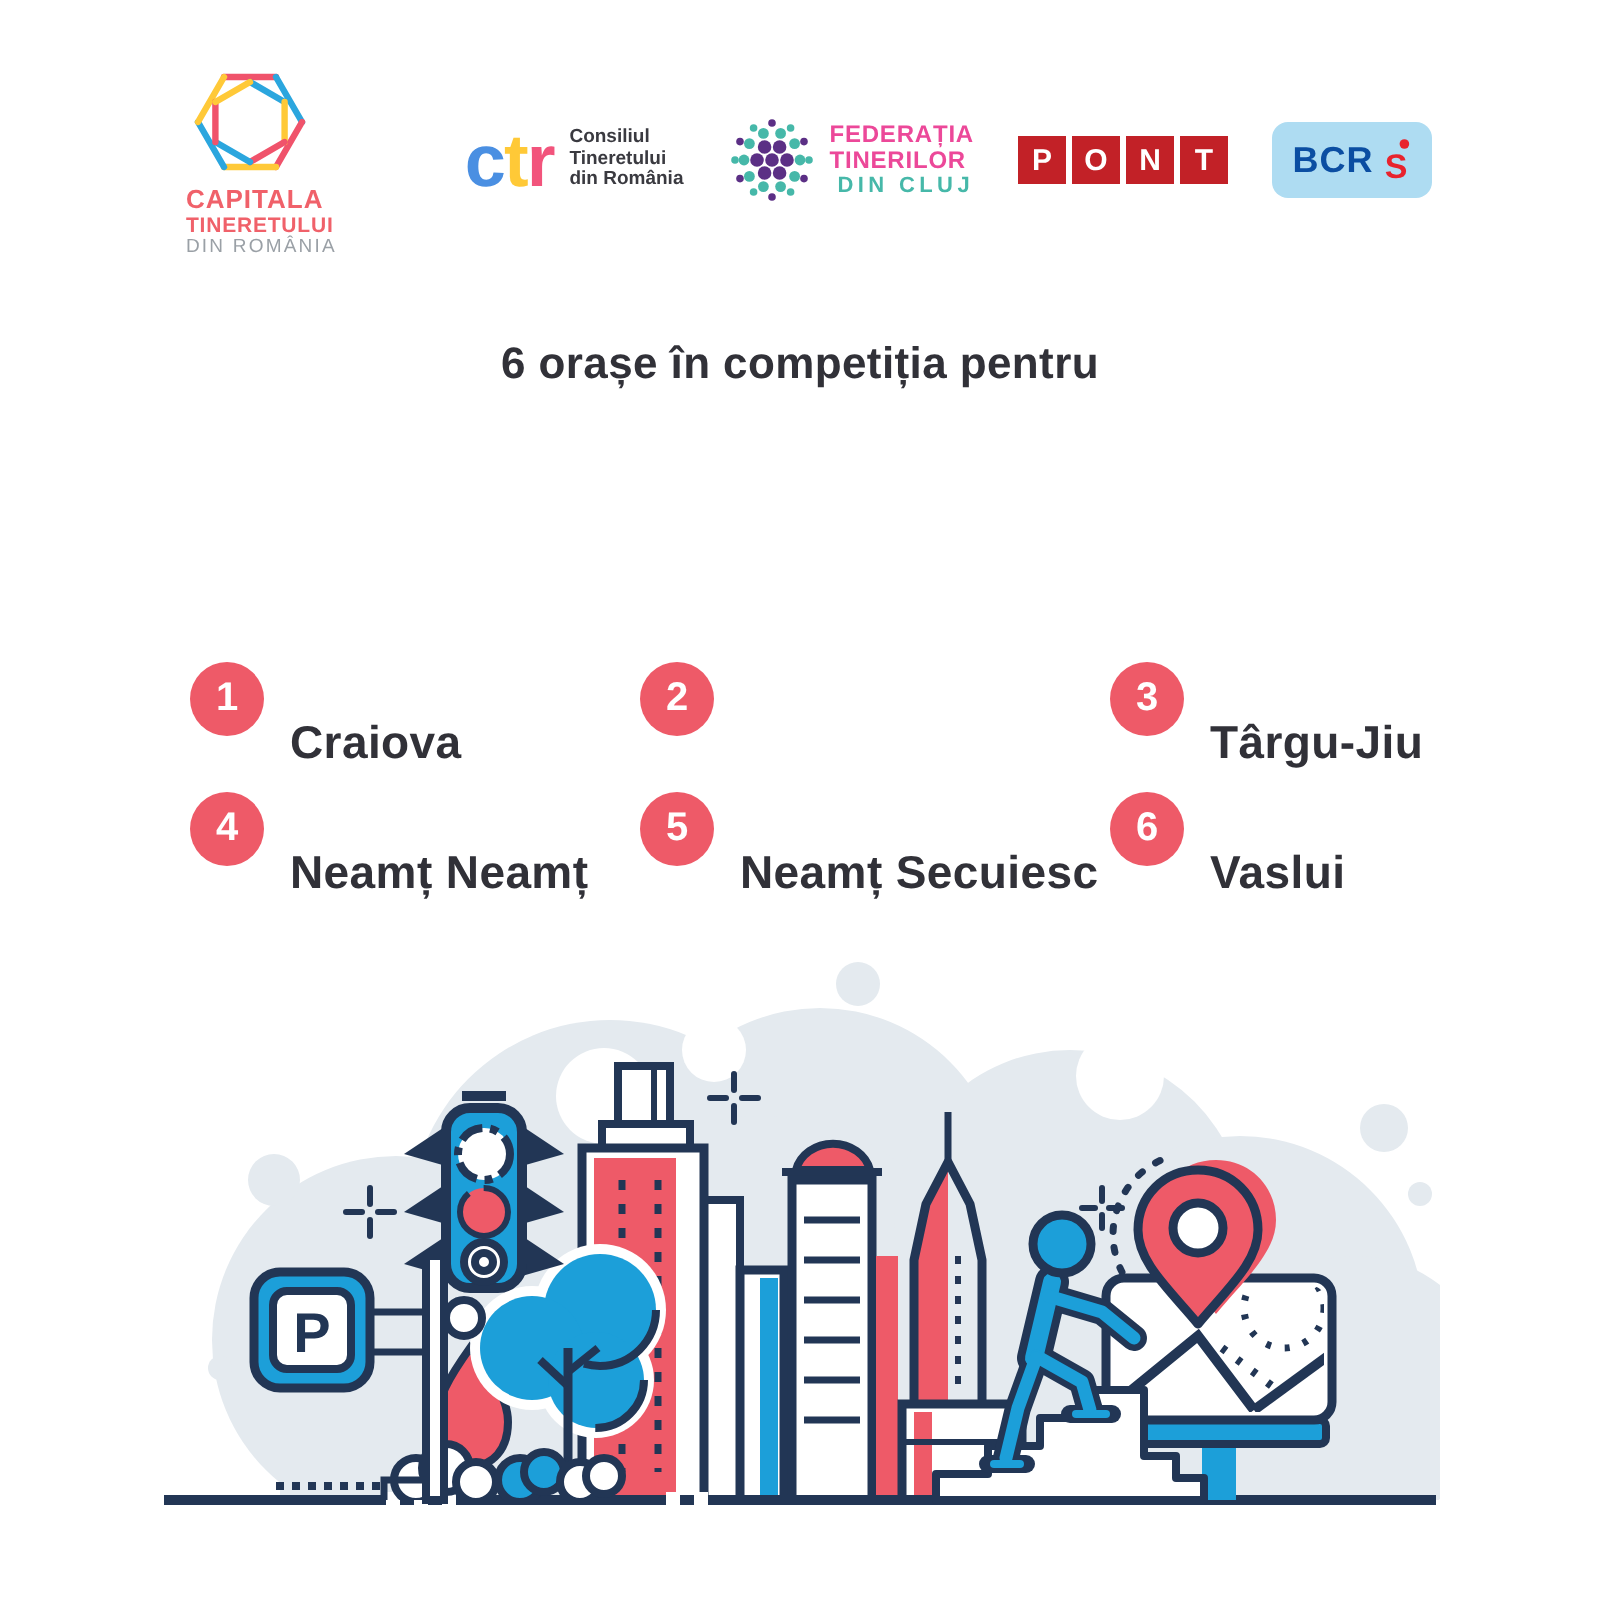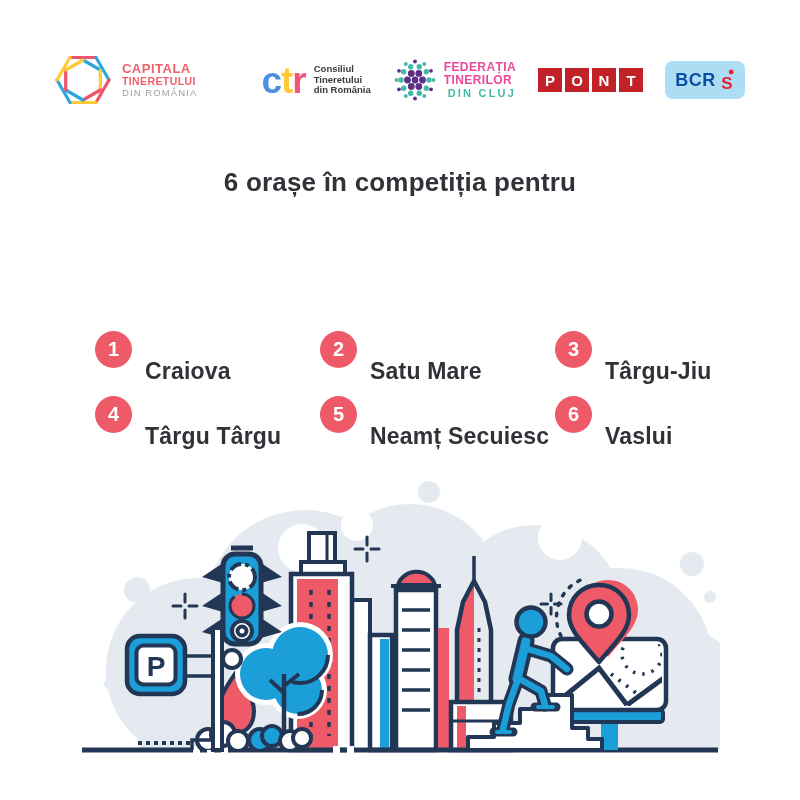--- a/index.html
+++ b/index.html
@@ -3,21 +3,21 @@
 <meta charset="utf-8">
 <style>
   html,body{margin:0;padding:0;background:#fff;}
   .canvas{position:relative;width:800px;height:800px;background:#ffffff;overflow:hidden;
           font-family:"Liberation Sans",sans-serif;}
 
   
   .logo-bar{position:absolute;top:44px;left:0;right:0;height:72px;
             display:flex;align-items:center;justify-content:center;gap:22px;}
   .logo{display:flex;align-items:center;}
-  .cap-logo{margin-right:42px;}
+  .cap-logo{margin-right:42px;flex-direction:column;}
   .cap-text{margin-left:9px;line-height:1.12;}
   .cap-l1{font-size:13px;font-weight:bold;color:#F0616A;letter-spacing:.5px;}
   .cap-l2{font-size:10.5px;font-weight:bold;color:#F0616A;letter-spacing:.4px;}
   .cap-l3{font-size:9.5px;color:#9AA0A6;letter-spacing:1.1px;}
 
   .ctr-word{font-size:37px;font-weight:bold;letter-spacing:-1px;line-height:1;}
   .ctr-c{color:#4A8FE2;} .ctr-t{color:#FFC937;} .ctr-r{color:#F2547C;}
   .ctr-text{margin-left:8px;line-height:1.15;font-size:9.5px;font-weight:bold;color:#3A3A40;}
 
   .fed-text{margin-left:7px;line-height:1.1;}
@@ -27,21 +27,21 @@
   .pont{display:flex;gap:3px;}
   .pont-sq{width:24px;height:24px;background:#C22127;color:#fff;display:flex;
            align-items:center;justify-content:center;font-size:15px;font-weight:bold;}
 
   .bcr{width:80px;height:38px;background:#AEDCF2;border-radius:8px;
        display:flex;align-items:center;justify-content:center;gap:4px;}
   .bcr-word{font-size:18px;font-weight:bold;color:#0B4EA2;letter-spacing:.5px;text-align:center;}
 
   
   .headline{position:absolute;top:164px;left:0;right:0;text-align:center;
-            font-weight:bold;font-size:26px;line-height:36px;color:#313138;letter-spacing:.2px;}
+            font-weight:bold;font-size:22px;line-height:36px;color:#313138;letter-spacing:.2px;}
 
   
   .cities{position:absolute;top:329px;left:95px;width:660px;}
   .city-row{display:flex;height:40px;margin-bottom:25px;align-items:center;}
   .city{display:flex;align-items:center;}
   .city.c1{width:225px;} .city.c2{width:235px;} .city.c3{flex:1;}
   .badge{width:37px;height:37px;border-radius:50%;background:#EE5A68;flex:0 0 37px;
          display:flex;align-items:center;justify-content:center;
          color:#fff;font-size:20px;font-weight:bold;}
   .city-name{margin-left:13px;font-size:23px;font-weight:bold;color:#313138;letter-spacing:.2px;white-space:nowrap;margin-top:45px;}
@@ -155,31 +155,30 @@
   </div>
 
   <div class="cities">
     <div class="city-row">
       <div class="city c1">
         <span class="badge">1</span>
         <span class="city-name">Craiova</span>
       </div>
       <div class="city c2">
         <span class="badge">2</span>
-        <span class="city-name">Satu Mare</span>
       </div>
       <div class="city c3">
         <span class="badge">3</span>
         <span class="city-name">Târgu-Jiu</span>
       </div>
     </div>
     <div class="city-row">
       <div class="city c1">
         <span class="badge">4</span>
-        <span class="city-name">Târgu Târgu</span>
+        <span class="city-name">Neamț Neamț</span>
       </div>
       <div class="city c2">
         <span class="badge">5</span>
         <span class="city-name">Neamț Secuiesc</span>
       </div>
       <div class="city c3">
         <span class="badge">6</span>
         <span class="city-name">Vaslui</span>
       </div>
     </div>

